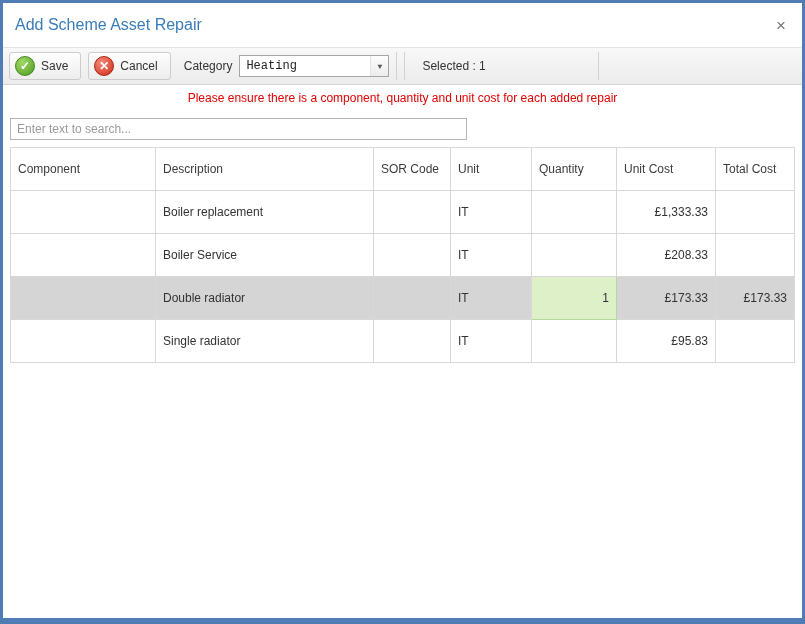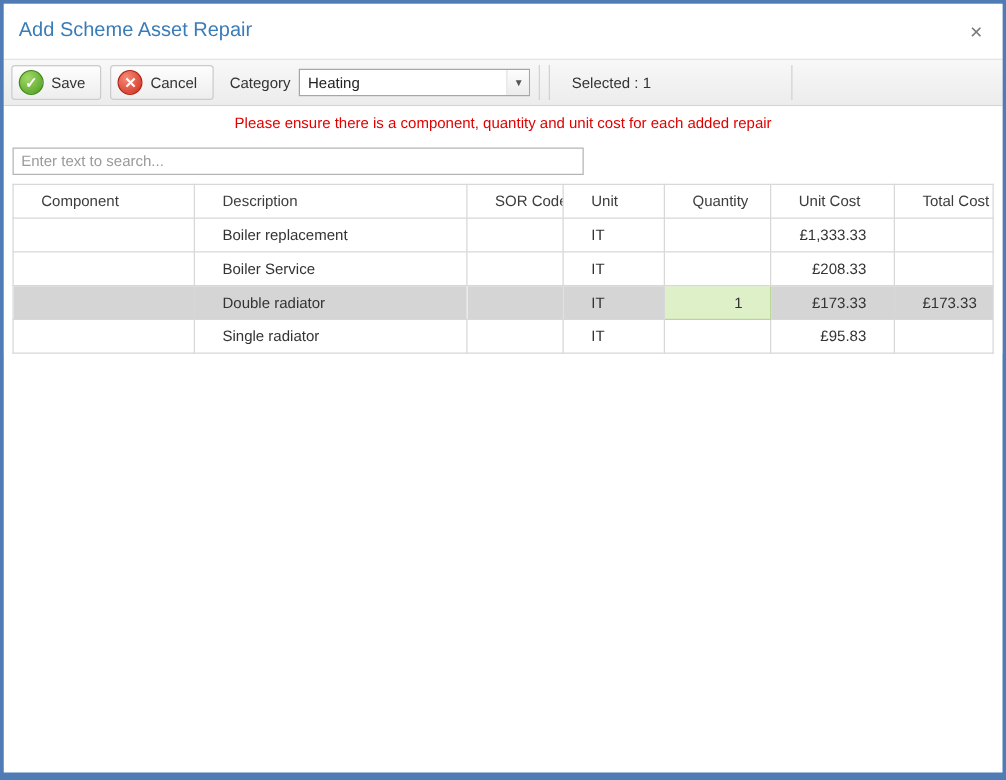--- a/index.html
+++ b/index.html
@@ -46,24 +46,25 @@
   }
   .icon-circle {
     width: 20px; height: 20px; border-radius: 50%;
     display: flex; align-items: center; justify-content: center;
     color: #fff; font-size: 12px; font-weight: bold;
   }
   .icon-circle.green { background: radial-gradient(circle at 35% 30%, #a3d968, #4c9a1f); border: 1px solid #3f8a18; }
   .icon-circle.red   { background: radial-gradient(circle at 35% 30%, #f58a77, #cf2c1a); border: 1px solid #b02313; }
   .tb-label { font-size: 12px; color: #333; margin-left: 6px; }
   .dropdown {
-    width: 185px; height: 22px;
+    width: 150px; height: 22px;
     border: 1px solid #a6a6a6; background: #fff;
     display: flex; align-items: stretch; font-size: 12px; color: #222;
     cursor: pointer;
+    font-family: Liberation Mono, monospace;
   }
   .dropdown .val { flex: 1; display: flex; align-items: center; padding-left: 6px; }
   .dropdown .arrow-btn {
     width: 18px; display: flex; align-items: center; justify-content: center;
     font-size: 8px; color: #555;
     border-left: 1px solid #e2e2e2;
     background: linear-gradient(#fdfdfd, #ececec);
   }
   .sep { width: 1px; height: 28px; background: #d2d2d2; }
   .select-assets {
@@ -113,22 +114,22 @@
   
   .grid-wrap { padding: 0 7px; background: #fff; }
   table.grid {
     width: 100%;
     border-collapse: collapse;
     table-layout: fixed;
     font-size: 12px;
   }
   .grid th, .grid td {
     border: 1px solid #d8d8d8;
-    height: 27px;
-    padding: 0 22px;
+    height: 43px;
+    padding: 0 7px;
     text-align: left;
     overflow: hidden; white-space: nowrap;
   }
   .grid th { font-weight: normal; color: #3c3c3c; background: #ffffff; }
   .grid td { color: #333; background: #ffffff; }
   .grid td.num { text-align: right; }
   .grid tr.selected td { background: #d5d5d5; }
   .grid td.qty-hl, .grid tr.selected td.qty-hl {
     background: #def0c8;
     border: 1px solid #b7d89a;

